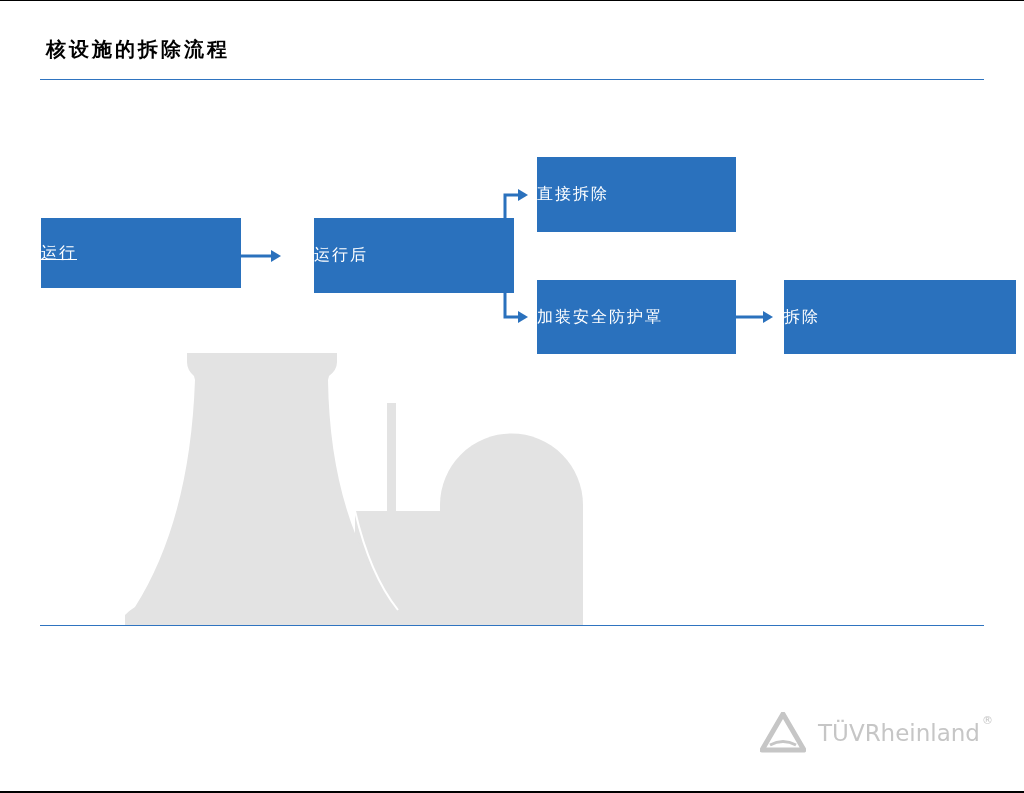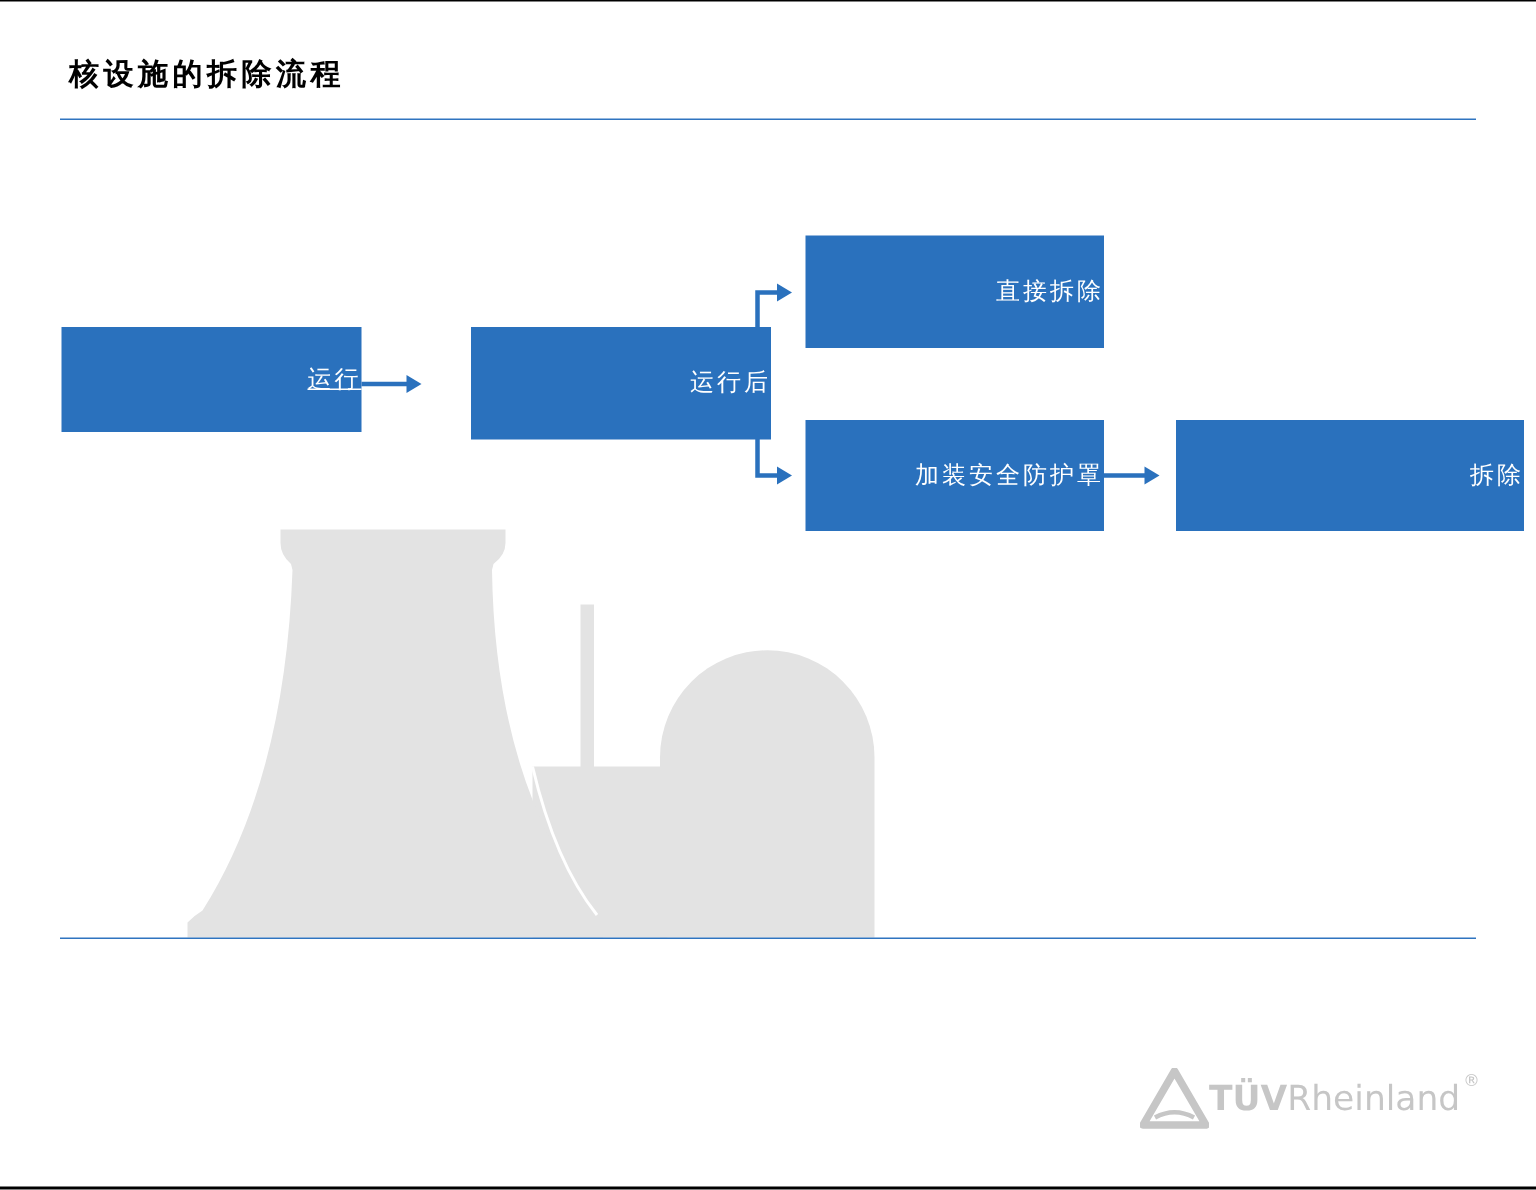--- a/index.html
+++ b/index.html
@@ -2,25 +2,25 @@
 <html><head>
 <meta charset="utf-8">
 <style>
   html, body { margin: 0; padding: 0; }
   body { width: 1024px; height: 793px; position: relative; background: #ffffff; overflow: hidden;
          font-family: "DejaVu Sans", "Liberation Sans", sans-serif; }
   .frame-top { position: absolute; left: 0; top: 0; width: 1024px; height: 1px; background: #000; }
   .frame-bottom { position: absolute; left: 0; top: 791px; width: 1024px; height: 2px; background: #000; }
   .title { position: absolute; left: 46px; top: 36px; font-size: 20px; font-weight: bold; color: #000000; letter-spacing: 3px; }
   .rule { position: absolute; left: 40px; width: 944px; height: 1px; background: #2f74c0; }
-  .box { position: absolute; background: #2a71bd; color: #ffffff; display: flex; align-items: center; justify-content: flex-end;
+  .box { position: absolute; background: #2a71bd; color: #ffffff; display: flex; align-items: center; justify-content: flex-start;
          font-size: 16px; letter-spacing: 2px; font-weight: 300; }
   svg.layer { position: absolute; left: 0; top: 0; }
   .logo { position: absolute; left: 760px; top: 712px; display: flex; align-items: center; color: #c6c6c6; }
-  .logo .tuv { font-size: 23px; font-weight: bold; margin-left: 0; text-align: center; }
+  .logo .tuv { font-size: 23px; font-weight: normal; margin-left: 12px; text-align: center; }
   .logo .rh { font-size: 23px; font-weight: normal; }
   .logo .reg { font-size: 11px; align-self: flex-start; margin-top: 2px; margin-left: 2px; }
 </style>
 </head>
 <body>
 
 <div class="frame-top"></div>
 
 <div class="title">核设施的拆除流程</div>
 <div class="rule" style="top:79px;"></div>

